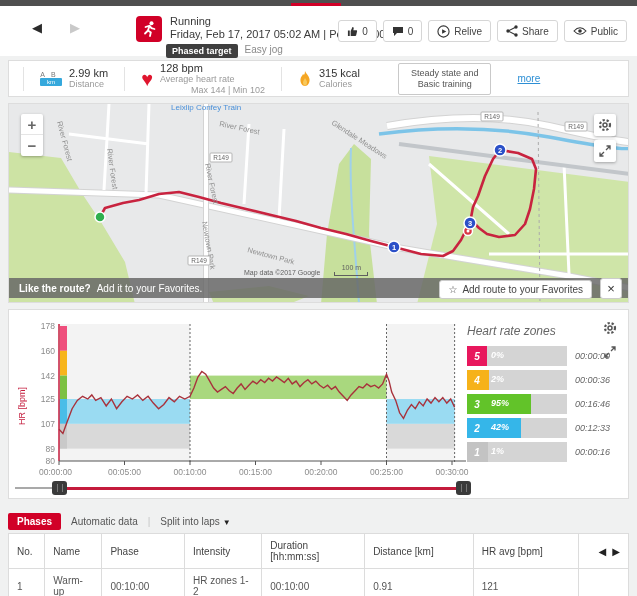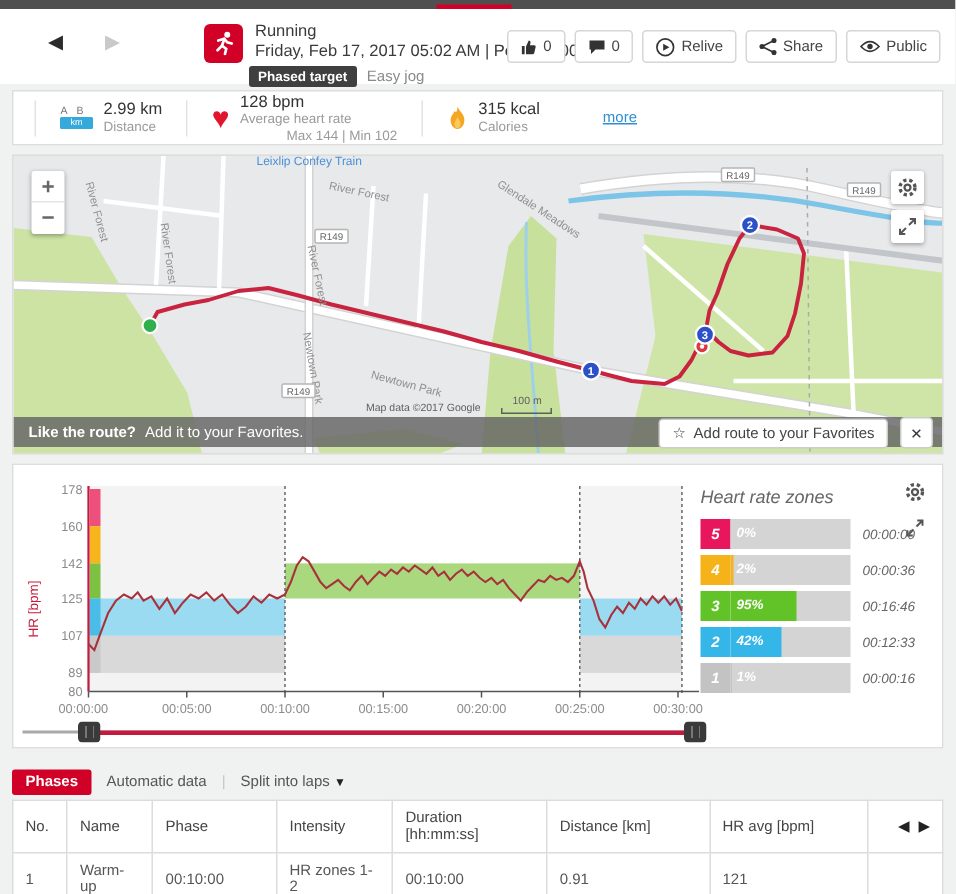--- a/index.html
+++ b/index.html
@@ -11,21 +11,21 @@
   
   .header { position:relative; height:50px; background:#fff; padding:8px 10px 0 10px; display:flex; }
   .nav-arrows { display:flex; align-items:flex-start; gap:28px; padding:4px 14px 0 22px; }
   .arrow-btn { font-size:13px; line-height:20px; cursor:pointer; }
   .arrow-prev { color:#2b2b2b; }
   .arrow-next { color:#c9c9c9; }
   .sport-icon { width:26px; height:26px; background:#d10027; border-radius:4px; margin:2px 8px 0 42px; display:flex; align-items:center; justify-content:center; }
   .title-block { line-height:13px; padding-top:1px; }
   .session-title { font-size:11px; color:#3a3a3a; }
   .session-meta { font-size:11px; color:#3a3a3a; }
-  .badge-row { position:absolute; left:166px; top:38px; display:flex; align-items:center; gap:7px; }
+  .badge-row { position:absolute; left:166px; top:38px; display:flex; gap:7px; }
   .phased-badge { background:#3f3f3f; color:#fff; font-size:9px; font-weight:bold; padding:2px 6px; border-radius:2px; }
   .target-name { font-size:10px; color:#8a8a8a; }
   .header-actions { position:absolute; right:10px; top:14px; display:flex; gap:6px; }
   .hbtn { display:flex; align-items:center; gap:4px; background:#fff; border:1px solid #d6d6d6; border-radius:3px;
     font-size:10px; color:#444; padding:3px 8px; height:22px; cursor:pointer; }
   .hbtn svg { display:block; }
 
   
   .stats-card { margin:4px 8px 0 8px; background:#fff; border:1px solid #ddd; height:37px;
     display:flex; align-items:center; padding:0 14px; }
@@ -186,20 +186,24 @@
   <div class="stat-divider"></div>
   <div class="stat">
     <svg width="14" height="18" viewBox="0 0 14 18">
       <path d="M7 1 C8 4 11 5.5 11.5 9 C12 12.5 10 16 7 16 C4 16 2 12.5 2.5 9 C2.8 7 4.5 5.5 5 4 C5.6 5 6.8 5.5 7 1z" fill="#f5a623"></path>
       <path d="M7 8 C8 10 9 10.5 9 12.5 C9 14.5 8 15.5 7 15.5 C6 15.5 5 14.5 5 12.5 C5 11 6.3 9.8 7 8z" fill="#f8c95c"></path>
     </svg>
     <div>
       <div class="stat-val">315 kcal</div>
       <div class="stat-lbl">Calories</div>
     </div>
+  </div>
+  <div class="benefit-box">
+    <div>Steady state and</div>
+    <div>Basic training</div>
   </div>
   <span class="more-link">more</span>
 </div>
 
 <div class="map-wrap">
   <svg id="map-svg" width="621" height="200" viewBox="0 0 621 200">
     <rect x="0" y="0" width="621" height="200" fill="#e8e9ea"></rect>
 
     <polygon points="0,48 52,54 72,88 92,118 116,158 126,200 0,200" fill="#cde3a4"></polygon>
     <polygon points="318,130 330,60 345,40 362,55 360,130 368,200 312,200" fill="#c7e09c"></polygon>

